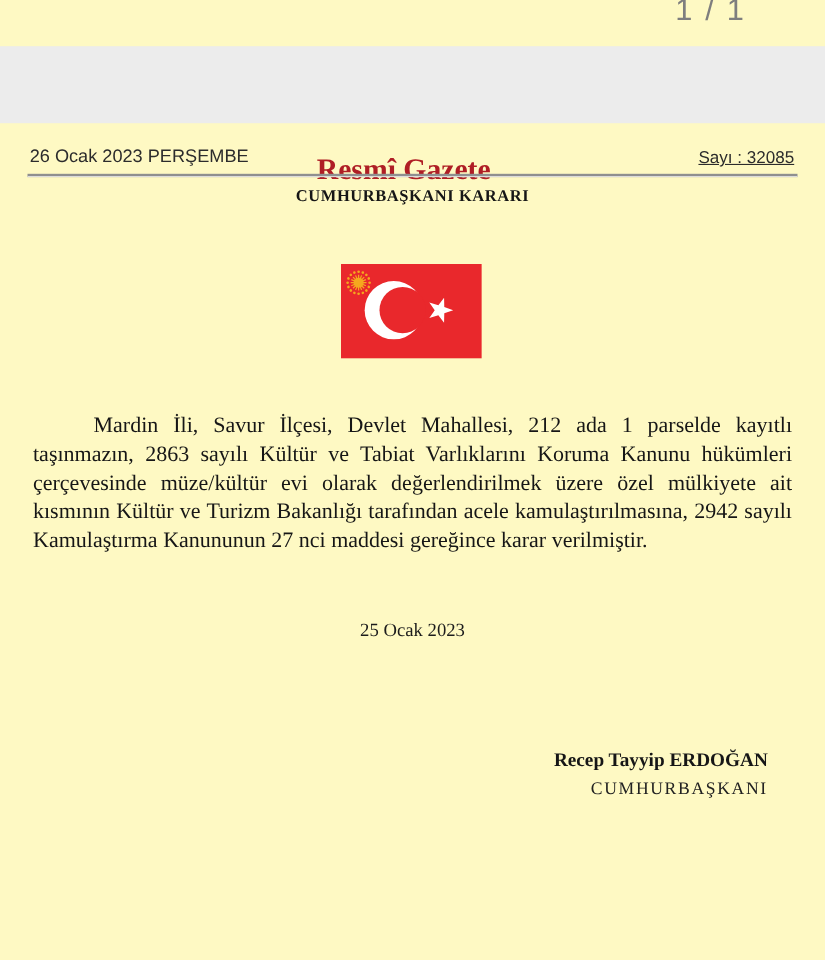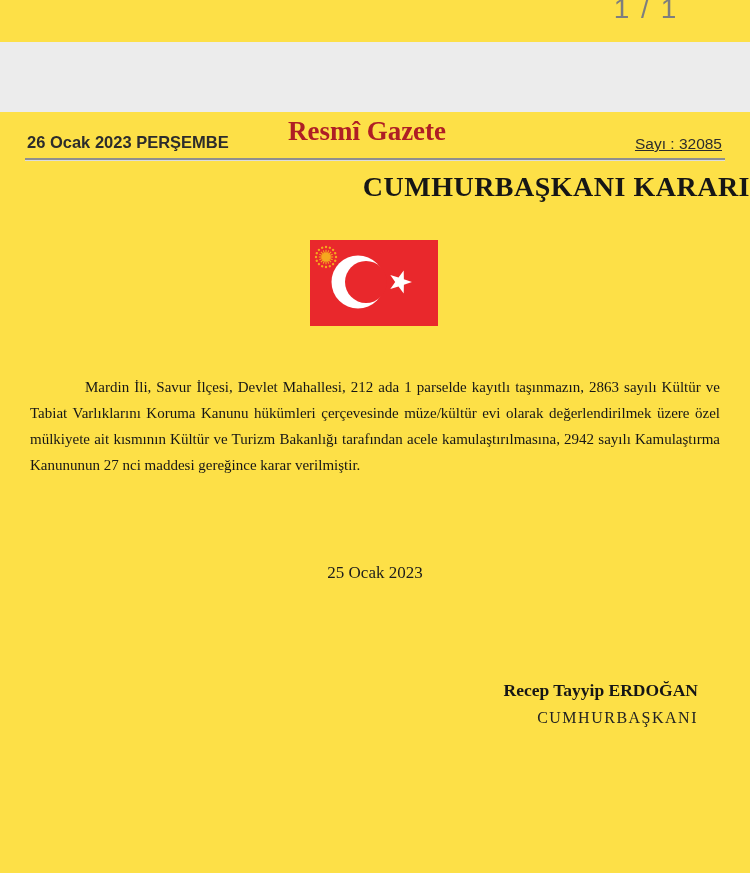--- a/index.html
+++ b/index.html
@@ -1,20 +1,20 @@
 <!DOCTYPE html>
 <html><head>
 <meta charset="utf-8">
 <style>
   html, body { margin: 0; padding: 0; background: #ffffff; }
   #stage {
     position: relative;
     width: 750px;
     height: 873px;
-    background: #fde047;
+    background: #fef9c3;
     overflow: hidden;
     font-family: "Liberation Serif", "DejaVu Serif", serif;
     color: #1c1c1c;
   }
   .page-indicator {
     position: absolute;
     top: -7px;
     left: 596px;
     width: 100px;
     text-align: center;
@@ -31,25 +31,24 @@
     height: 70px;
     background: #ececec;
   }
   .mh-date {
     position: absolute;
     top: 133px;
     left: 27px;
     font-family: "Liberation Sans", sans-serif;
     font-size: 16.5px;
     color: #2c2c2c;
-    font-weight: bold;
   }
   .mh-title {
     position: absolute;
-    top: 116px;
+    top: 139px;
     left: 0;
     width: 734px;
     text-align: center;
     font-weight: bold;
     font-size: 27px;
     color: #af1e25;
   }
   .mh-issue {
     position: absolute;
     top: 135px;
@@ -66,23 +65,23 @@
     width: 700px;
     height: 2px;
     background: #8f8f8f;
     border-bottom: 1px solid #dcdcdc;
   }
   .doc-heading {
     position: absolute;
     top: 171px;
     left: 0;
     width: 750px;
-    text-align: right;
-    font-weight: bold;
-    font-size: 28px;
+    text-align: center;
+    font-weight: bold;
+    font-size: 15px;
     letter-spacing: 0.5px;
     color: #161616;
   }
   .flag {
     position: absolute;
     top: 240px;
     left: 310px;
     width: 128px;
     height: 86px;
   }
@@ -92,21 +91,21 @@
     left: 85px;
     font-weight: bold;
     font-size: 18px;
     color: #161616;
   }
   .body-par {
     position: absolute;
     top: 374px;
     left: 30px;
     width: 690px;
-    font-size: 15px;
+    font-size: 20px;
     line-height: 26px;
     text-align: justify;
     text-indent: 55px;
     color: #161616;
   }
   .decree-date {
     position: absolute;
     top: 563px;
     left: 0;
     width: 750px;

